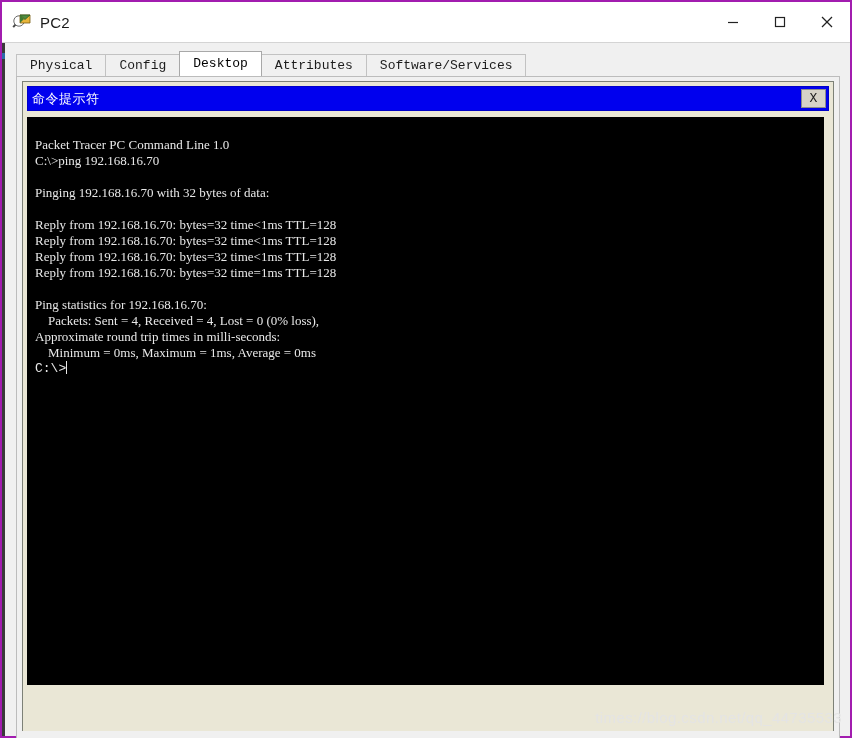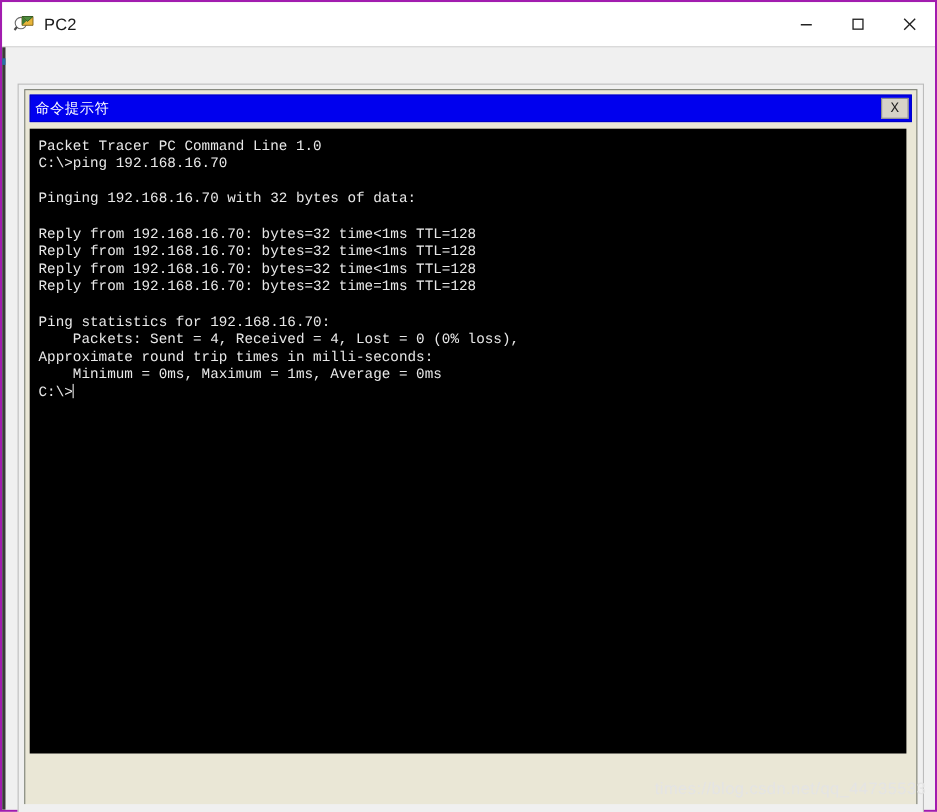--- a/index.html
+++ b/index.html
@@ -208,22 +208,22 @@
     left: 0;
     top: 31px;
     width: 797px;
     height: 568px;
     background: #000000;
     overflow: hidden;
     box-sizing: border-box;
   }
   #terminal-text {
     margin: 0;
-    padding: 8px 0 0 8px;
-    font-family: Liberation Mono, monospace;
+    padding: 20px 0 0 8px;
+    font-family: Liberation Serif, serif;
     font-size: 13px;
     line-height: 16px;
     color: #e8e8e8;
     white-space: pre;
     letter-spacing: 0px;
   }
   #cursor-line {
     font-family: "Liberation Mono", "DejaVu Sans Mono", monospace;
     font-size: 13px;
     line-height: 16px;
@@ -320,20 +320,27 @@
       </button>
     </div>
   </div>
 
   <div id="window-body">
 
     <div id="left-rail">
       <div id="left-rail-accent"></div>
     </div>
 
+    <div id="tab-strip">
+      <div class="tab">Physical</div>
+      <div class="tab">Config</div>
+      <div class="tab active">Desktop</div>
+      <div class="tab">Attributes</div>
+      <div class="tab">Software/Services</div>
+    </div>
 
     <div id="content-panel">
 
       <div id="cream-frame">
 
         <div id="cmd-window">
 
           <div id="cmd-titlebar">
             <span id="cmd-title-text">命令提示符</span>
             <button id="cmd-close-button">X</button>

